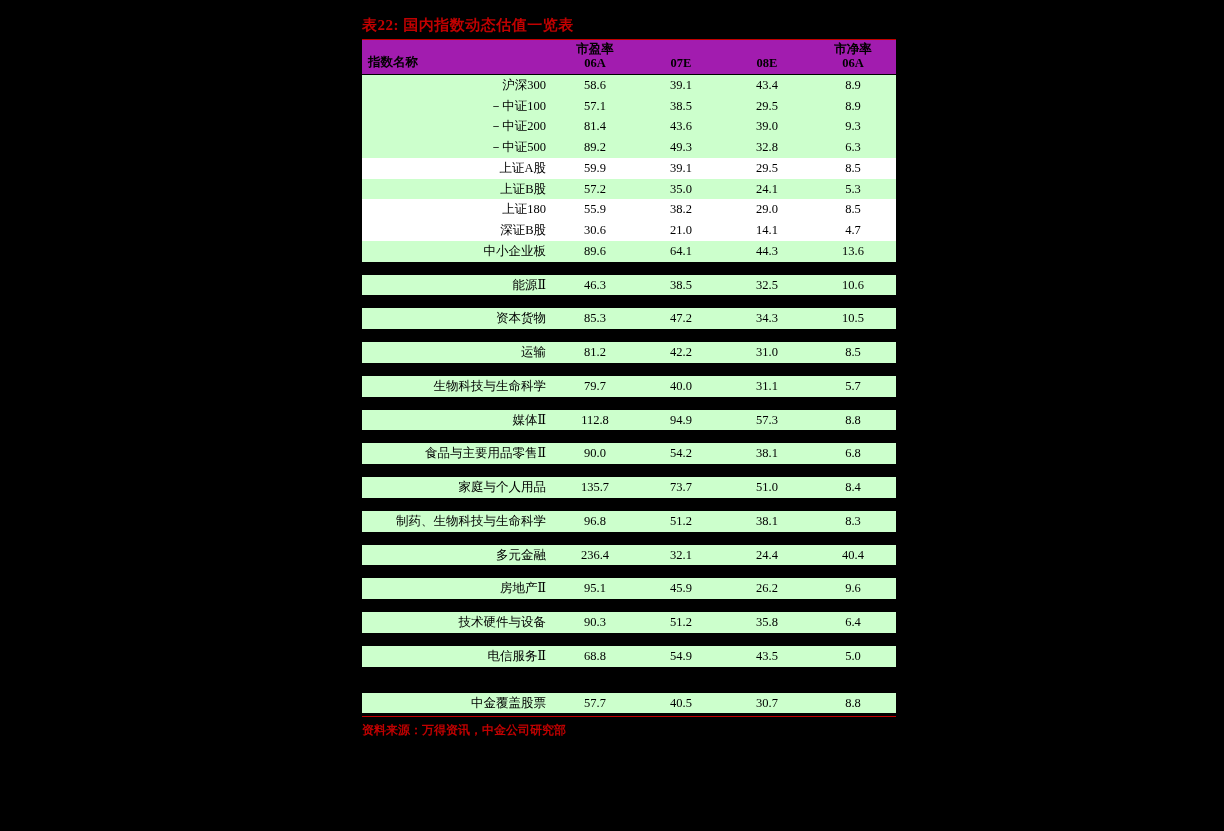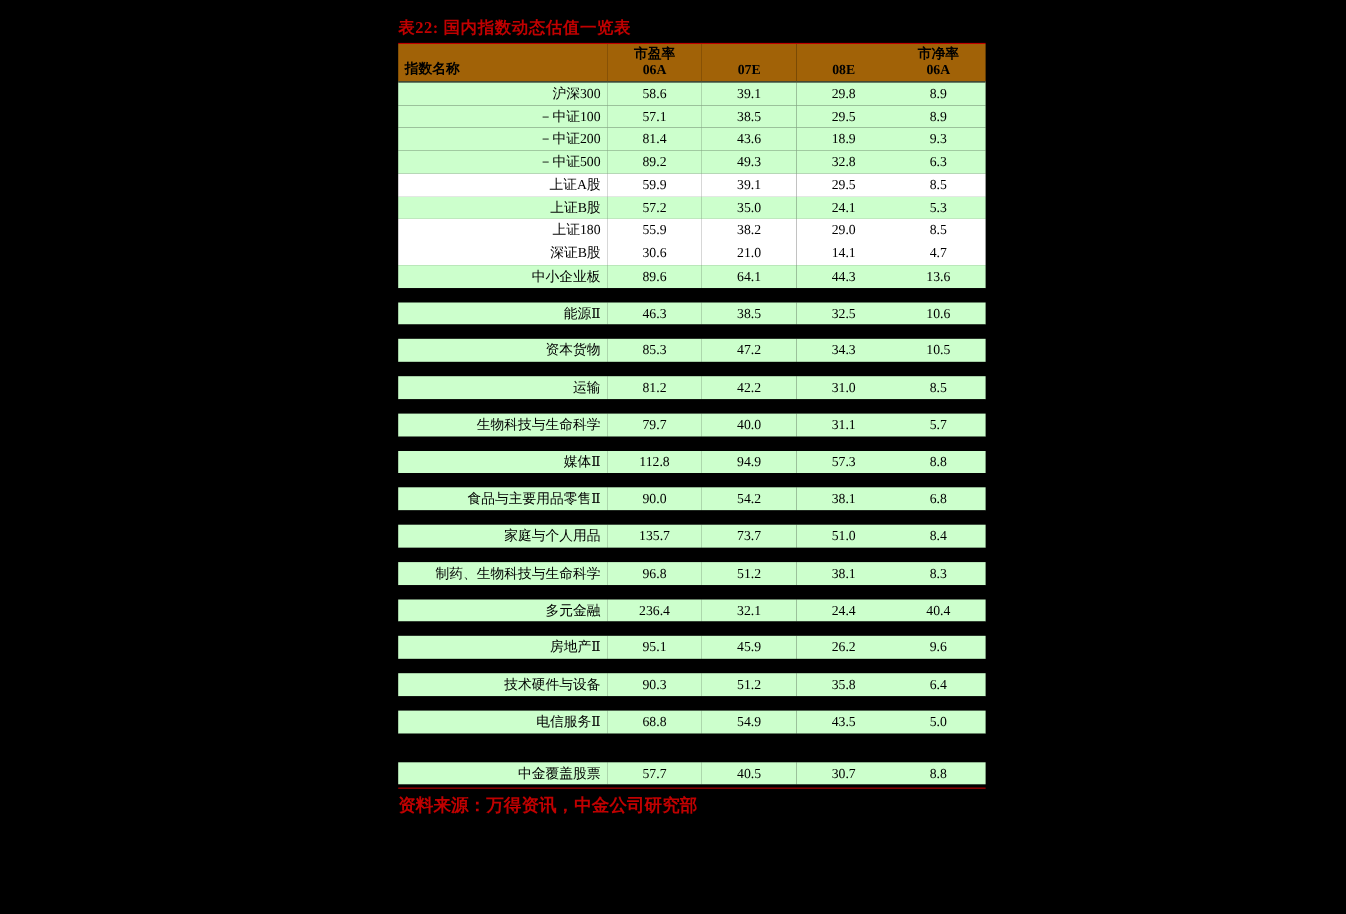--- a/index.html
+++ b/index.html
@@ -46,21 +46,21 @@
     font-size: 12.5px;
     color: #000000;
   }
   table.tbl col.c0 { width: 190px; }
   table.tbl col.c1 { width: 86px; }
   table.tbl col.c2 { width: 86px; }
   table.tbl col.c3 { width: 86px; }
   table.tbl col.c4 { width: 86px; }
 
   thead td {
-    background: #a16207;
+    background: #a21caf;
     color: #000000;
     font-weight: bold;
     font-size: 12.5px;
     padding: 2px 6px 3px 6px;
     vertical-align: bottom;
     line-height: 1.15;
   }
   thead td.hname {
     text-align: left;
     padding-bottom: 4px;
@@ -107,21 +107,21 @@
   }
   tr.indent td.name { padding-left: 26px; }
   .rule-bottom {
     border-top: 1.5px solid #c00000;
     width: 534px;
     margin-top: 3px;
   }
   .source {
     color: #c00000;
     font-weight: bold;
-    font-size: 16px;
+    font-size: 12px;
     padding-top: 5px;
     white-space: nowrap;
   }
 </style>
 </head>
 <body>
 
 <div id="sheet">
   <div class="doc">
 
@@ -159,35 +159,35 @@
         <tr class="hdr-rule">
           <td colspan="5"></td>
         </tr>
       </thead>
       <tbody>
 
         <tr class="band-a">
           <td class="name">沪深300</td>
           <td class="num">58.6</td>
           <td class="num">39.1</td>
-          <td class="num">29.8</td>
+          <td class="num">43.4</td>
           <td class="num">8.9</td>
         </tr>
         <tr class="band-a indent">
           <td class="name">－中证100</td>
           <td class="num">57.1</td>
           <td class="num">38.5</td>
           <td class="num">29.5</td>
           <td class="num">8.9</td>
         </tr>
         <tr class="band-a indent">
           <td class="name">－中证200</td>
           <td class="num">81.4</td>
           <td class="num">43.6</td>
-          <td class="num">18.9</td>
+          <td class="num">39.0</td>
           <td class="num">9.3</td>
         </tr>
         <tr class="band-a indent">
           <td class="name">－中证500</td>
           <td class="num">89.2</td>
           <td class="num">49.3</td>
           <td class="num">32.8</td>
           <td class="num">6.3</td>
         </tr>
         <tr class="band-b">

